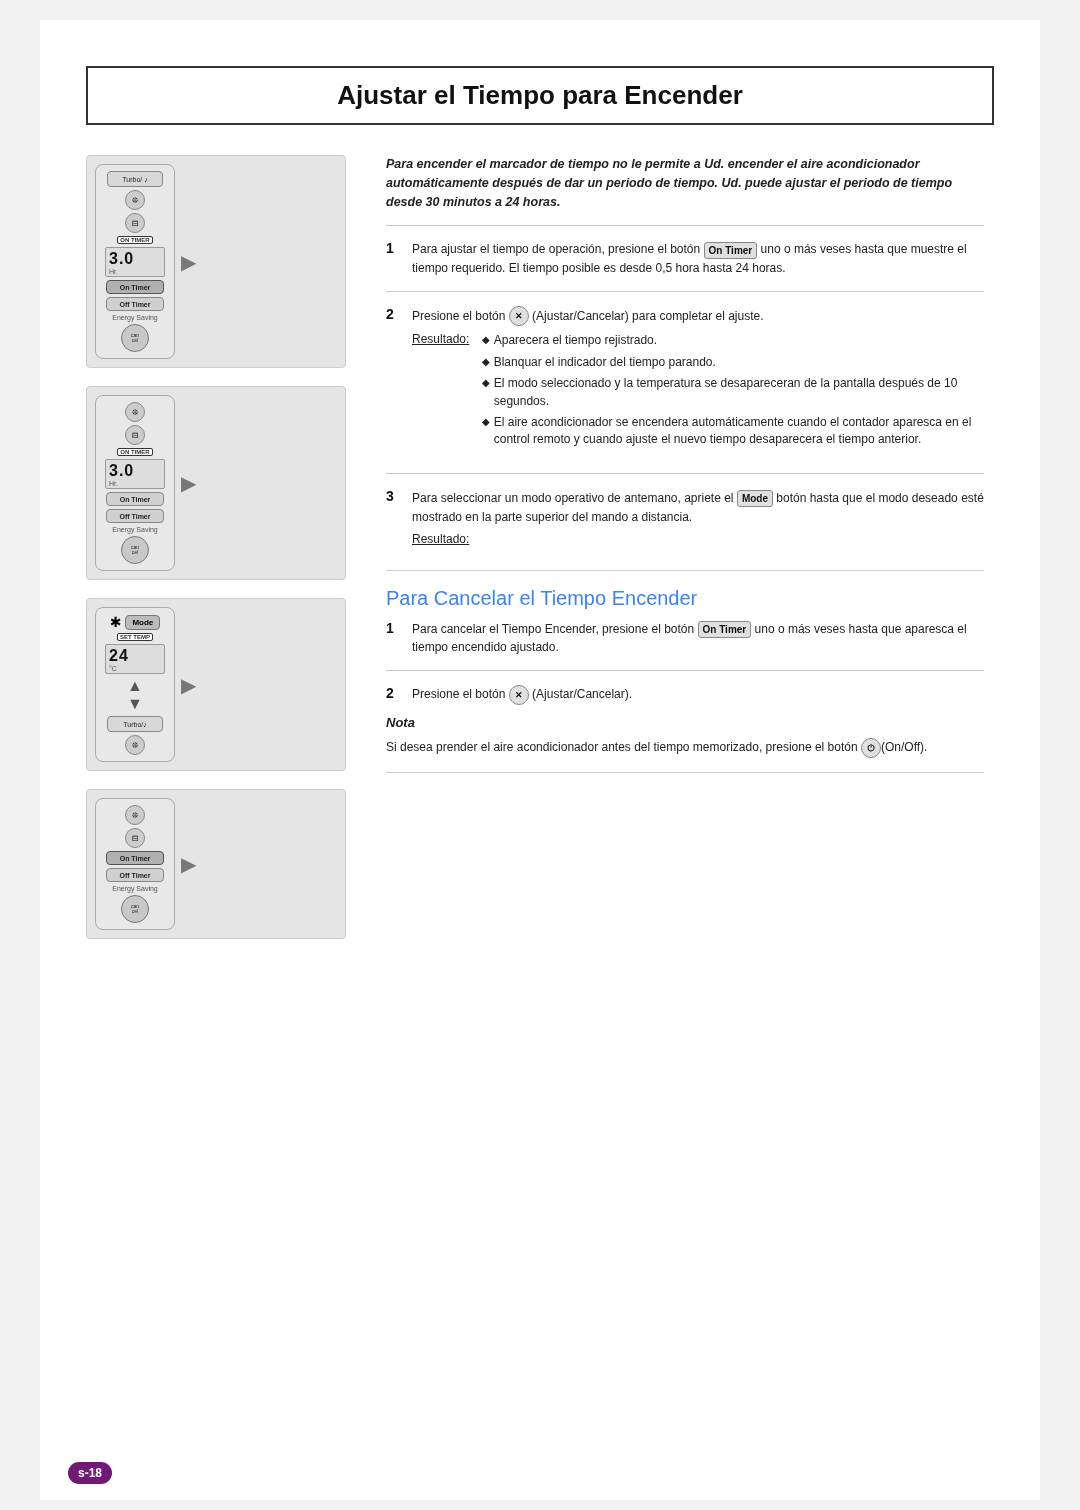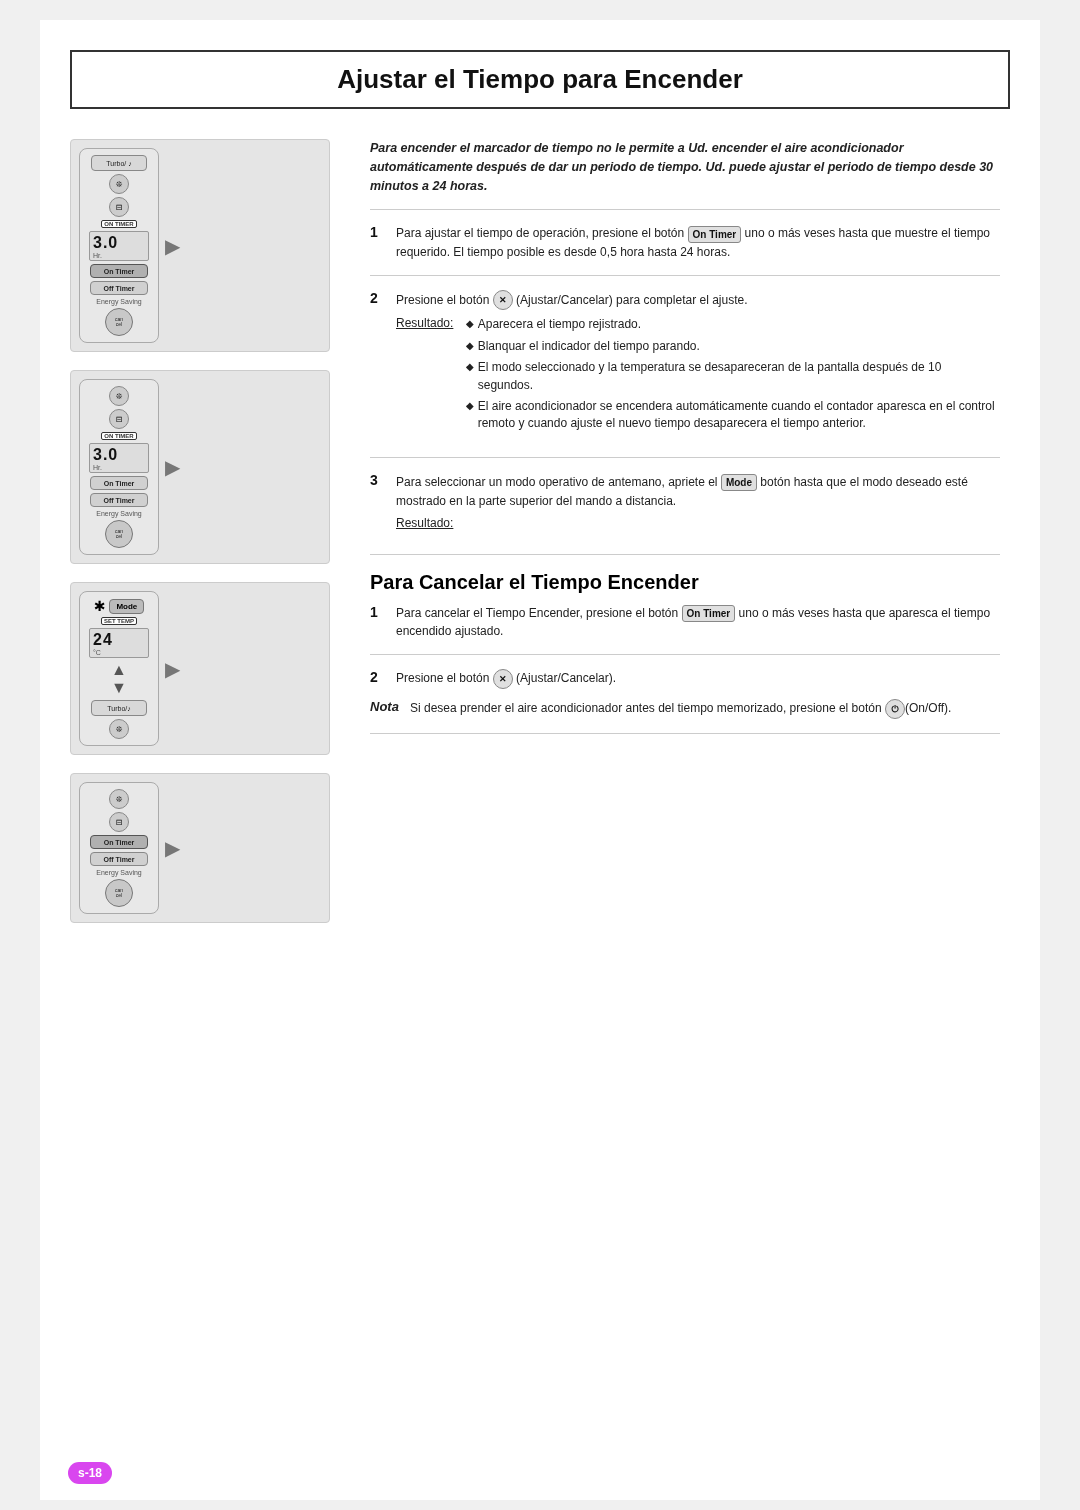--- a/index.html
+++ b/index.html
@@ -10,21 +10,21 @@
       min-height: 1510px;
       display: flex;
       justify-content: center;
       align-items: flex-start;
     }
     .page {
       width: 1000px;
       min-height: 1480px;
       background: #fff;
       margin: 20px auto;
-      padding: 0;
+      padding: 16px;
       position: relative;
     }
     .title-bar {
       border: 2px solid #333;
       margin: 30px 30px 20px 30px;
       padding: 12px 20px;
       text-align: center;
     }
     .title-bar h1 {
       font-size: 26px;
@@ -213,28 +213,30 @@
       gap: 4px;
     }
     .result-item::before {
       content: "◆";
       font-size: 10px;
       margin-top: 1px;
       flex-shrink: 0;
     }
     .section-title {
       font-size: 20px;
-      font-weight: bold;
-      color: #000000;
+      font-weight: normal;
+      color: #3b82f6;
       margin: 16px 0 10px 0;
     }
     .note-block {
       display: flex;
+      gap: 8px;
       margin-top: 8px;
       align-items: flex-start;
+      flex-direction: column;
     }
     .note-label {
       font-size: 13px;
       font-style: italic;
       font-weight: bold;
       min-width: 40px;
       color: #222;
     }
     .note-text {
       font-size: 12px;
@@ -266,21 +268,21 @@
       height: 20px;
       font-size: 9px;
       font-weight: bold;
       vertical-align: middle;
       color: #111;
     }
     .page-number {
       position: absolute;
       bottom: 16px;
       left: 28px;
-      background: #d946ef;
+      background: #701a75;
       color: #fff;
       border-radius: 12px;
       padding: 4px 10px;
       font-size: 12px;
       font-weight: bold;
     }
     .small-btn-round {
       background: #ccc;
       border: 1px solid #888;
       border-radius: 50%;

